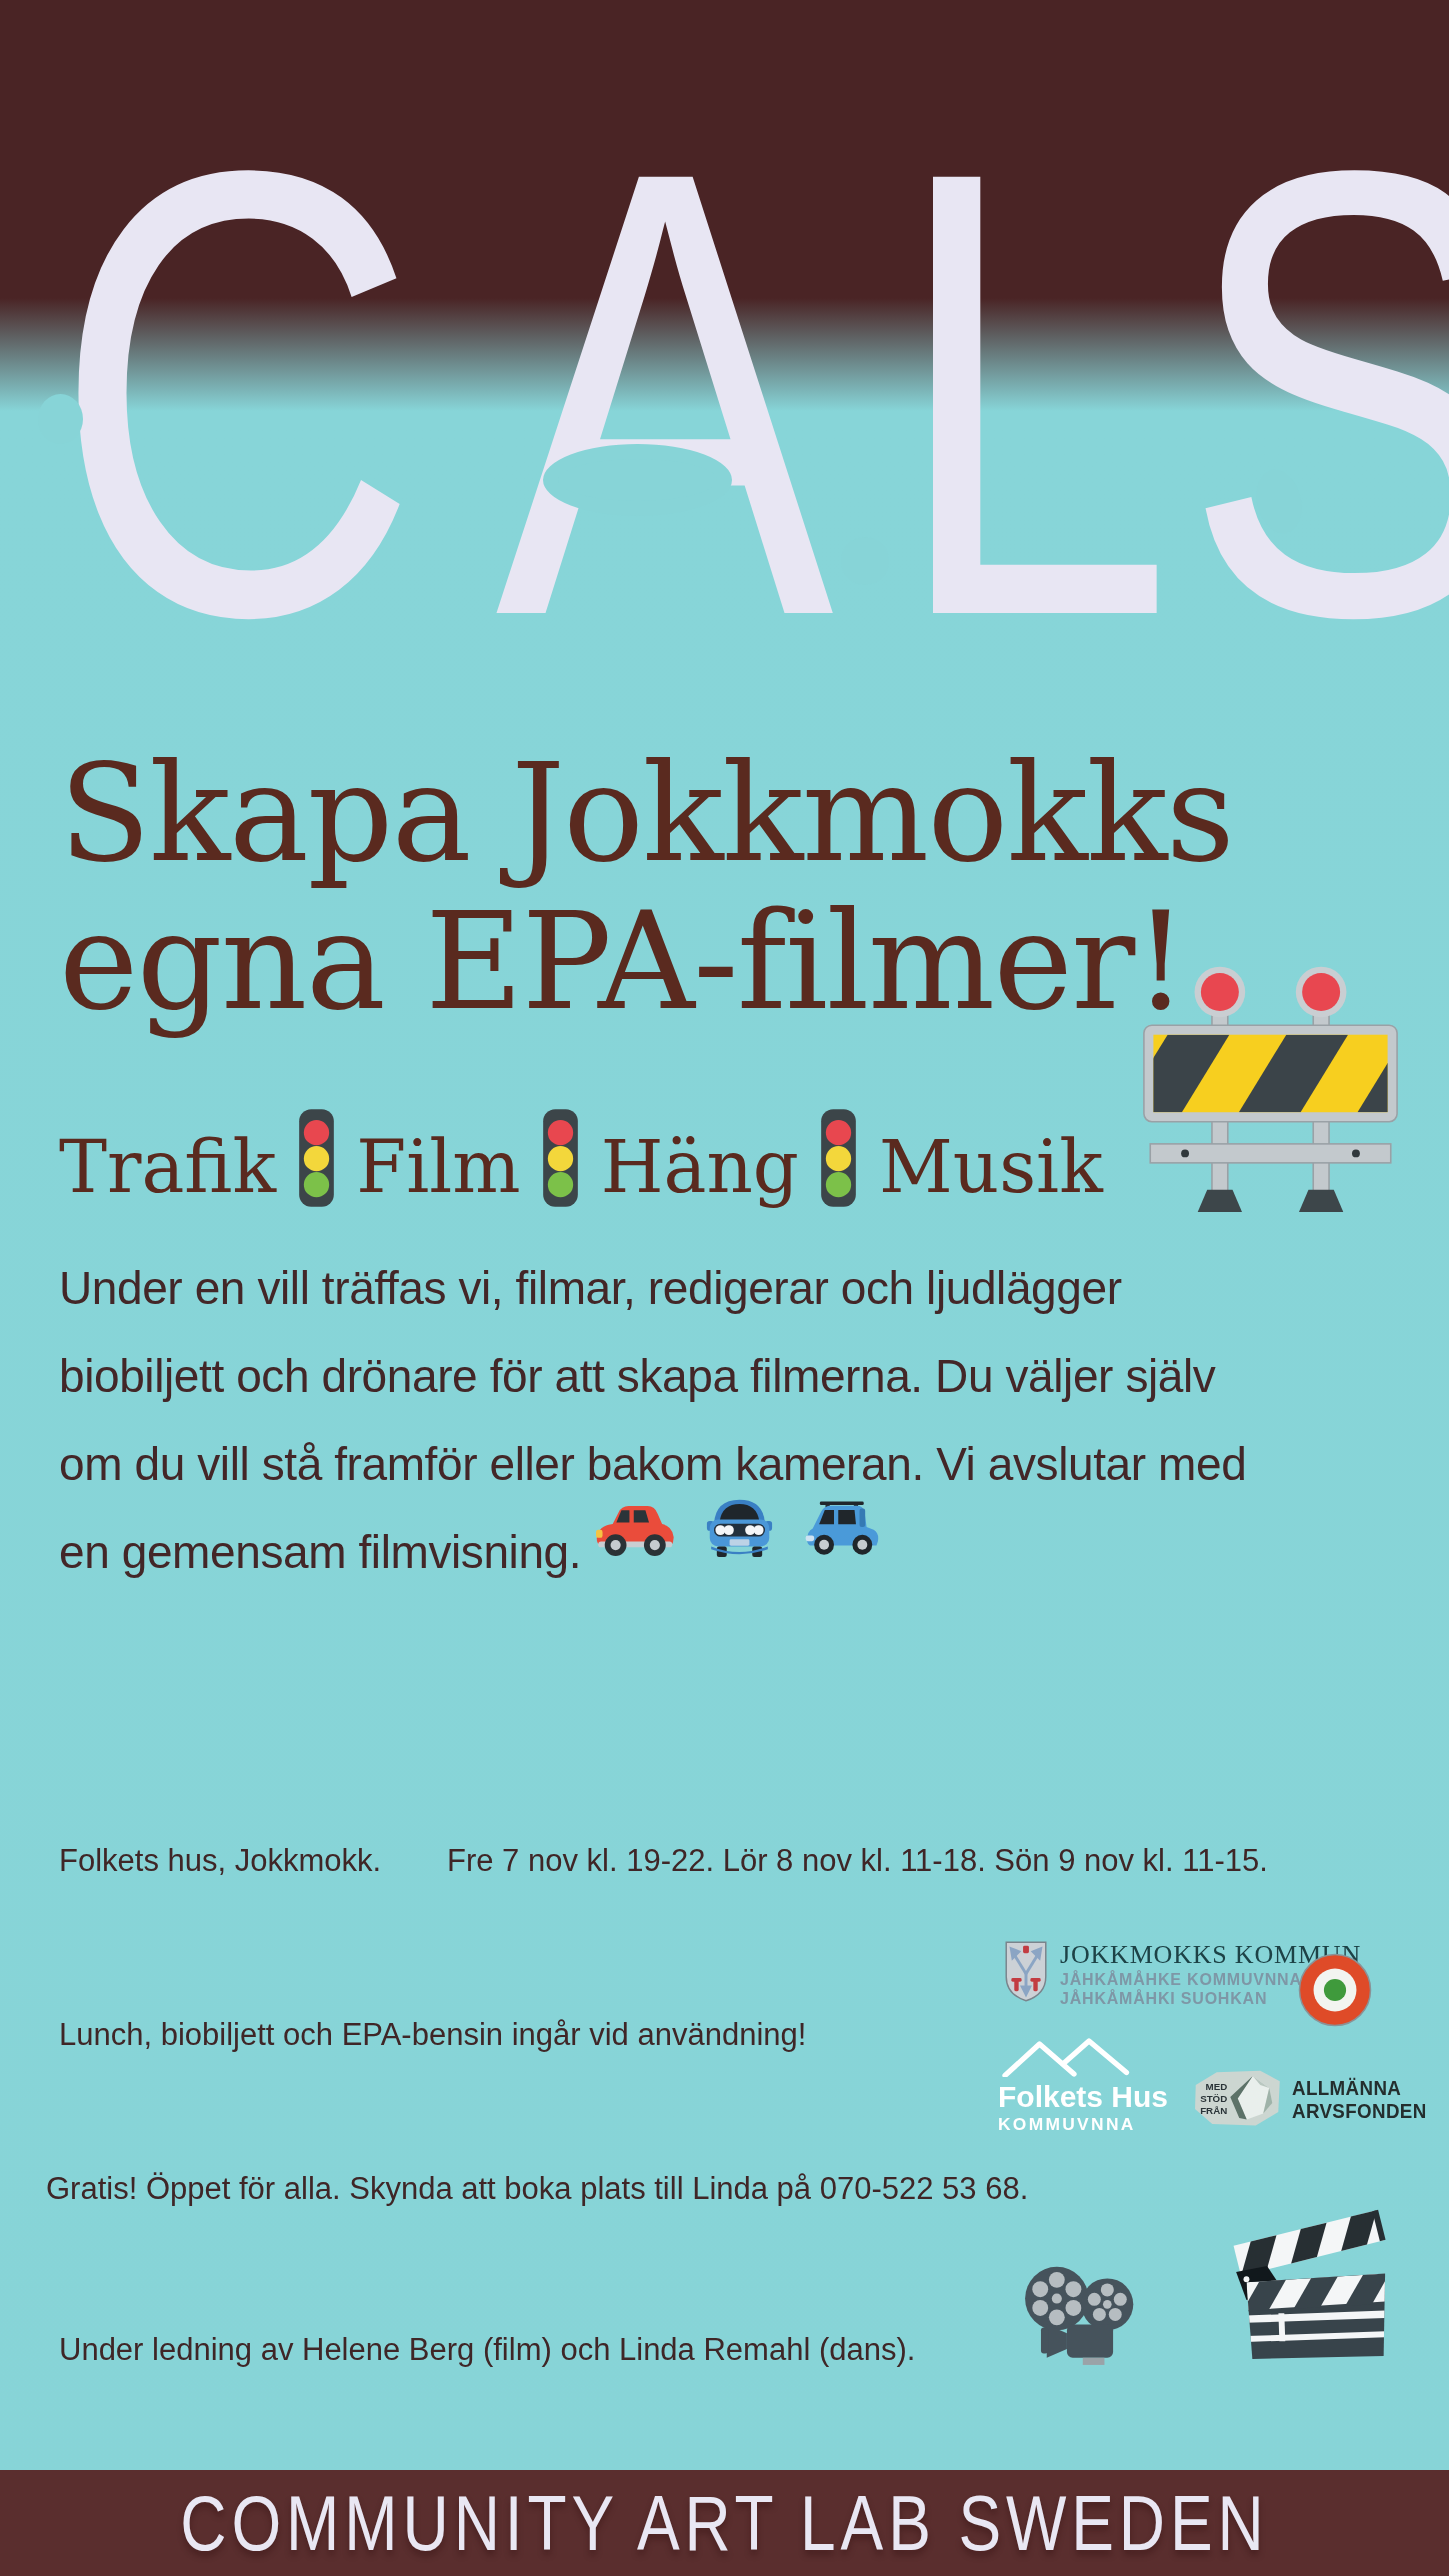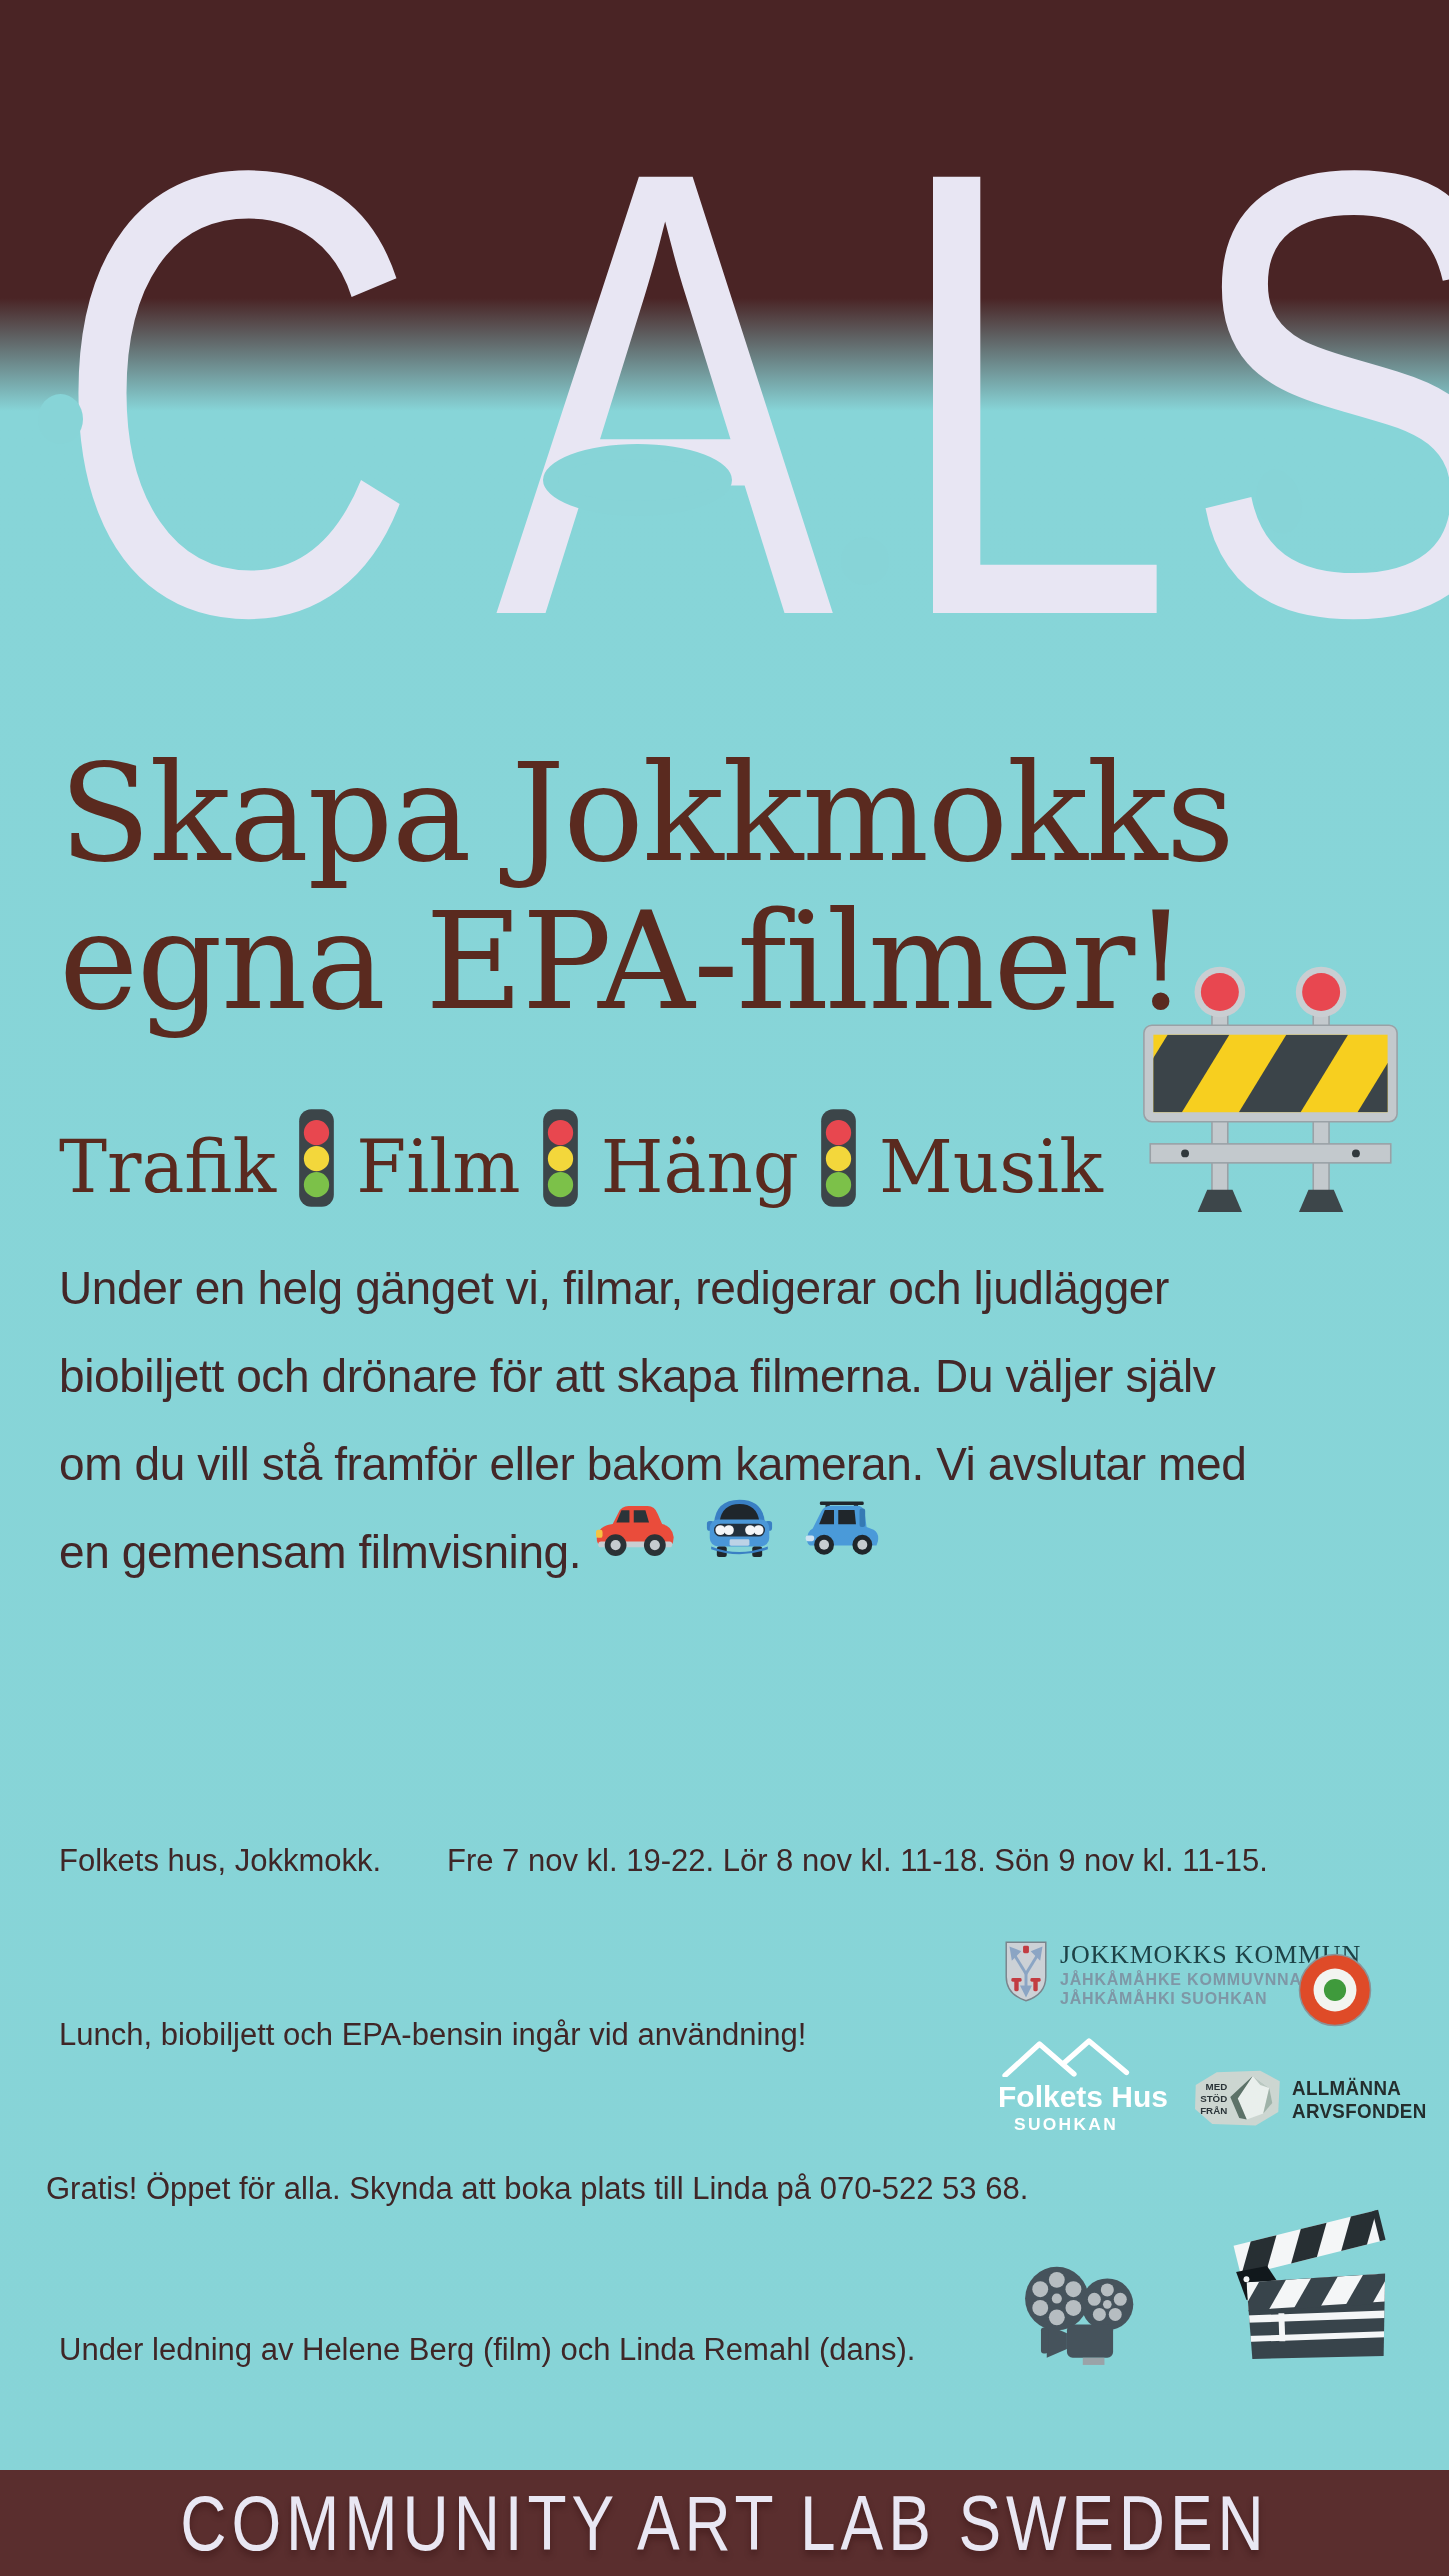--- a/index.html
+++ b/index.html
@@ -130,21 +130,21 @@
     <span class="tl"><svg width="41" height="100" viewBox="0 0 60 150">
           <rect x="4" y="2" width="52" height="146" rx="18" fill="#3c4549"></rect>
           <circle cx="30" cy="37" r="19" fill="#e8474f"></circle>
           <circle cx="30" cy="76" r="19" fill="#f3d73b"></circle>
           <circle cx="30" cy="115" r="19" fill="#7cc149"></circle>
         </svg></span>
     <span>Musik</span>
   </div>
 
   <div class="bodytext">
-    <div class="bline">Under en helg gänget vi, filmar, redigerar och ljudlägger</div>
+    <div class="bline">Under en vill träffas vi, filmar, redigerar och ljudlägger</div>
     <div class="bline">biobiljett och drönare för att skapa filmerna. Du väljer själv</div>
     <div class="bline">om du vill stå framför eller bakom kameran. Vi avslutar med</div>
     <div class="bline lastline">
       <span>en gemensam filmvisning.</span>
       <span class="car">
         <svg width="89" height="69" viewBox="0 0 120 95">
           <path d="M8,60 Q10,42 30,40 L38,24 Q42,15 52,15 L78,15 Q88,15 92,26 L98,40 Q112,43 114,58 L113,65 Q112,70 105,70 L14,70 Q8,68 8,60 Z" fill="#ea4c3b"></path>
           <path d="M42,21 L53,21 L53,38 L35,38 Z" fill="#2b3439"></path>
           <path d="M59,21 L75,21 L80,38 L59,38 Z" fill="#2b3439"></path>
           <rect x="7" y="48" width="9" height="11" rx="3" fill="#f6c443"></rect>
@@ -236,21 +236,21 @@
   <div class="small lunch">Lunch, biobiljett och EPA-bensin ingår vid användning!</div>
 
   <div class="folkets">
     <div>
       <svg width="133" height="39" viewBox="0 0 176 52">
         <polyline points="6,50 52,8 98,48" fill="none" stroke="#ffffff" stroke-width="7" stroke-linecap="round" stroke-linejoin="round"></polyline>
         <polyline points="84,34 118,4 168,46" fill="none" stroke="#ffffff" stroke-width="7" stroke-linecap="round" stroke-linejoin="round"></polyline>
       </svg>
     </div>
     <div class="fname">Folkets Hus</div>
-    <div class="fplace">SUOHKAN</div>
+    <div class="fplace">KOMMUVNNA</div>
   </div>
 
   <div class="arvs">
     <span>
       <svg width="89" height="57" viewBox="0 0 118 76">
         <polygon points="2,20 30,3 88,1 114,15 112,56 82,74 24,72 1,52" fill="#ccd6d1"></polygon>
         <polygon points="78,8 100,24 92,58 70,66 58,38" fill="#e9efec"></polygon>
         <polygon points="78,8 58,38 70,66 60,64 48,36" fill="#5c7268"></polygon>
         <polygon points="100,24 92,58 104,44" fill="#9fb3a9"></polygon>
         <polygon points="78,8 88,20 100,24" fill="#b9c7c0"></polygon>

